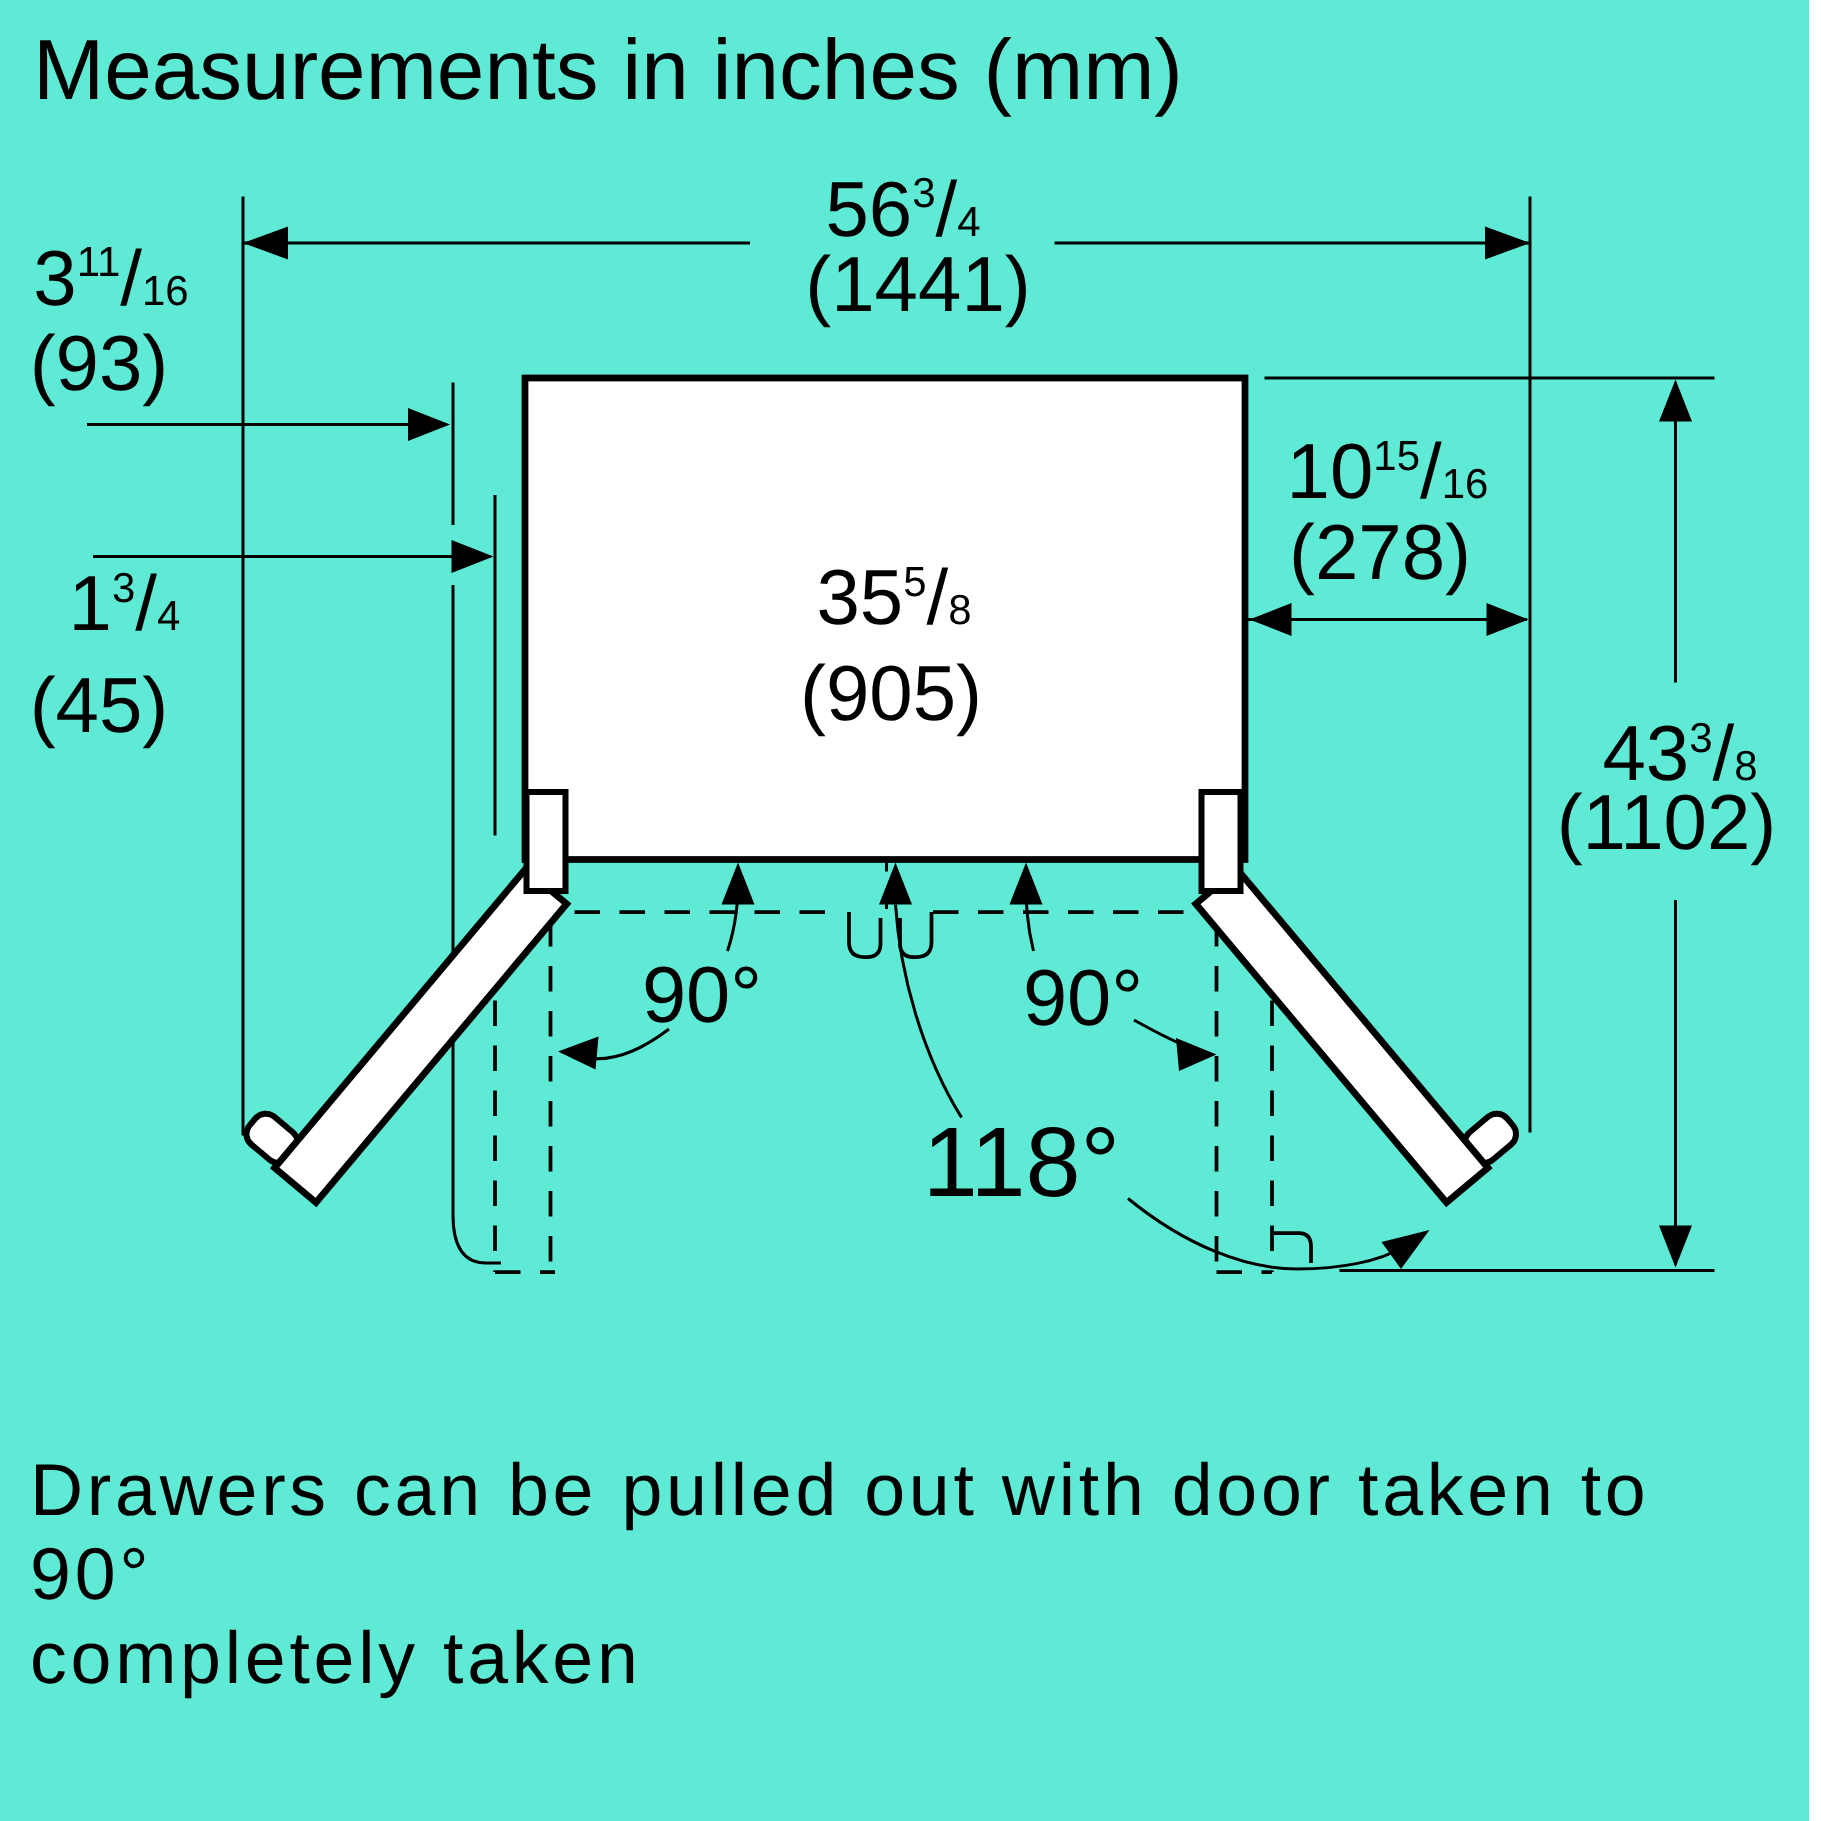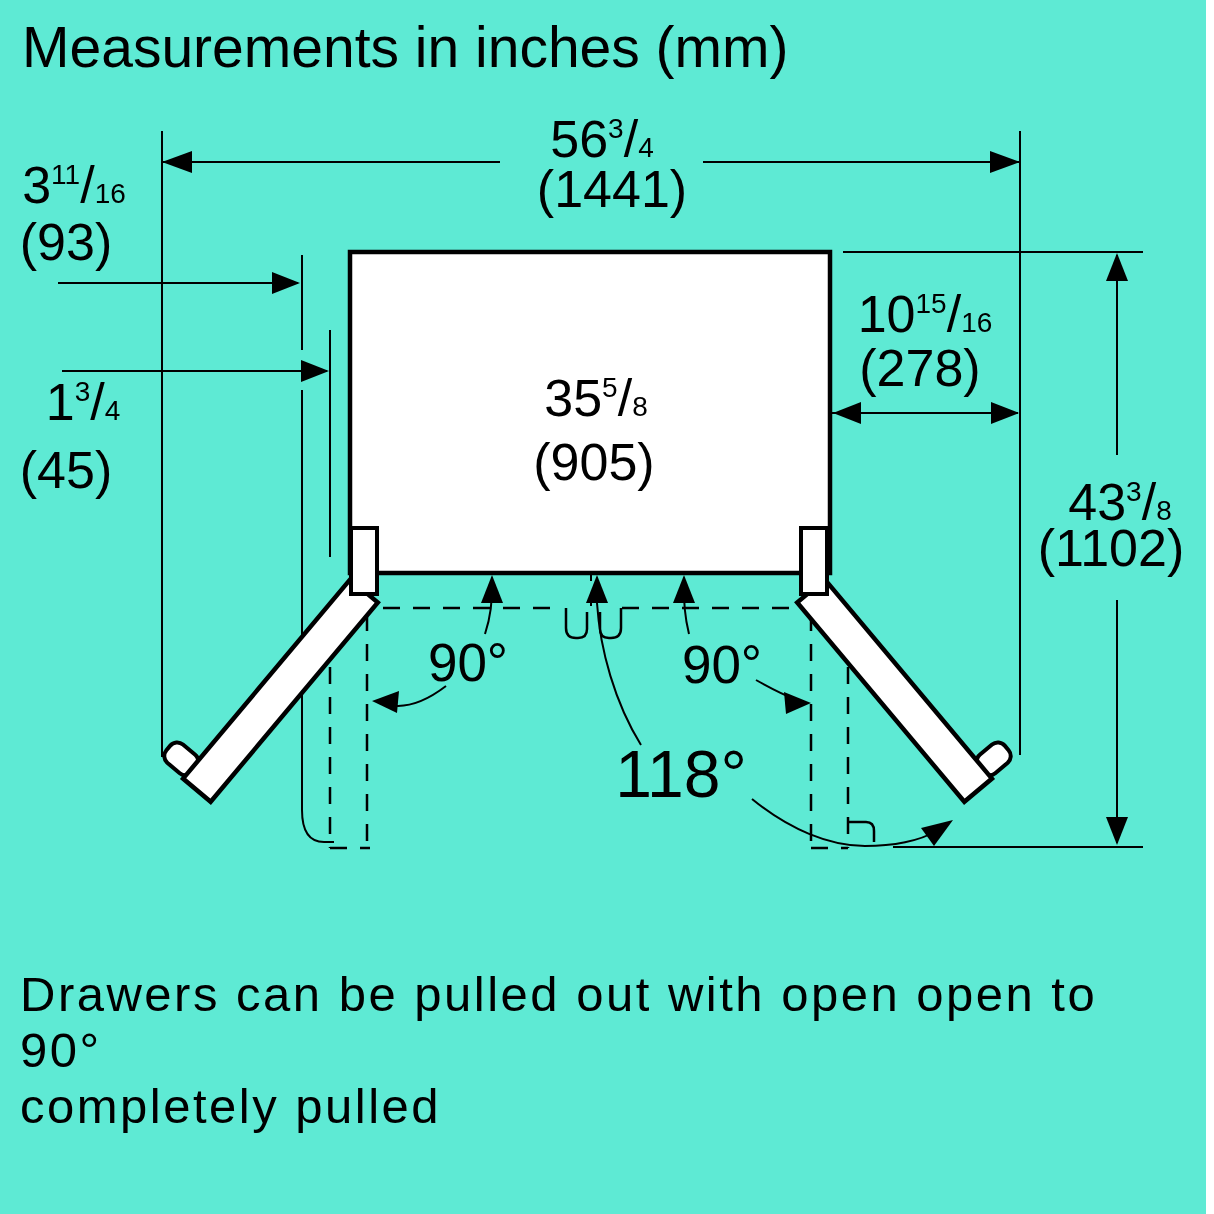--- a/index.html
+++ b/index.html
@@ -118,18 +118,18 @@
 
     <text x="1120" y="520" font-size="52" text-anchor="middle"><tspan>43</tspan><tspan font-size="28" dy="-19">3</tspan><tspan font-size="52" dy="19">/</tspan><tspan font-size="28">8</tspan></text>
     <text x="1111" y="566" font-size="52" text-anchor="middle">(1102)</text>
 
     <text x="468" y="681" font-size="53" text-anchor="middle">90°</text>
     <text x="722" y="683" font-size="53" text-anchor="middle">90°</text>
     <text x="681" y="797" font-size="66" text-anchor="middle">118°</text>
   </svg>
 
   <div class="notes">
-    <div class="line">Drawers can be pulled out with open open to</div>
+    <div class="line">Drawers can be pulled out with door taken to</div>
     <div class="line">90°</div>
-    <div class="line">completely pulled</div>
+    <div class="line">completely taken</div>
   </div>
 
 </div>
 
 </body></html>

